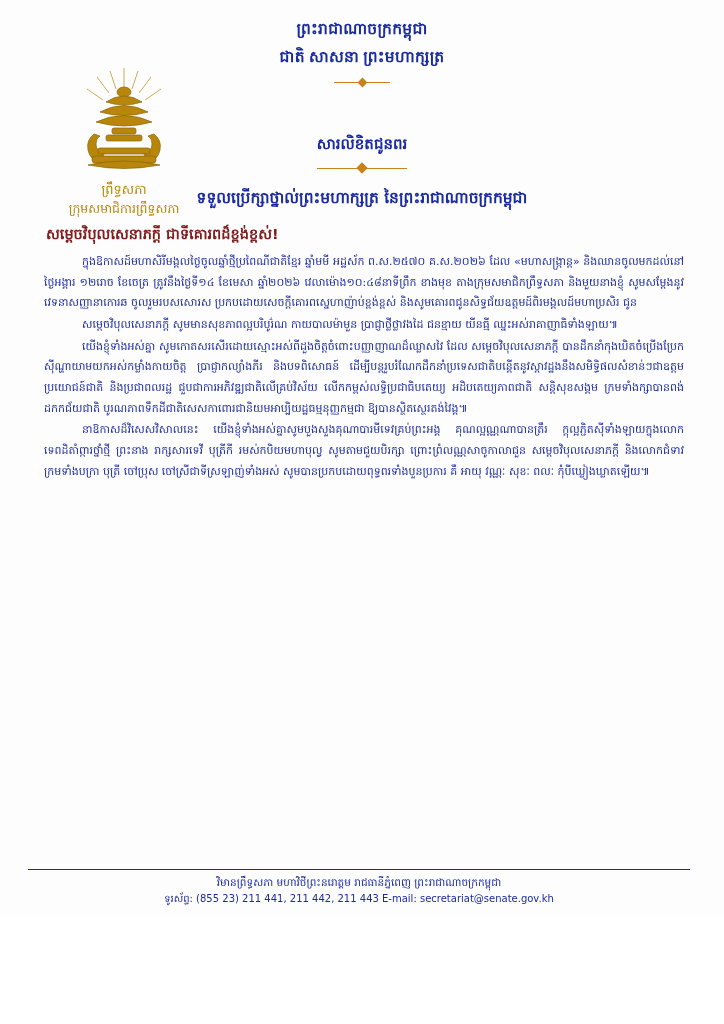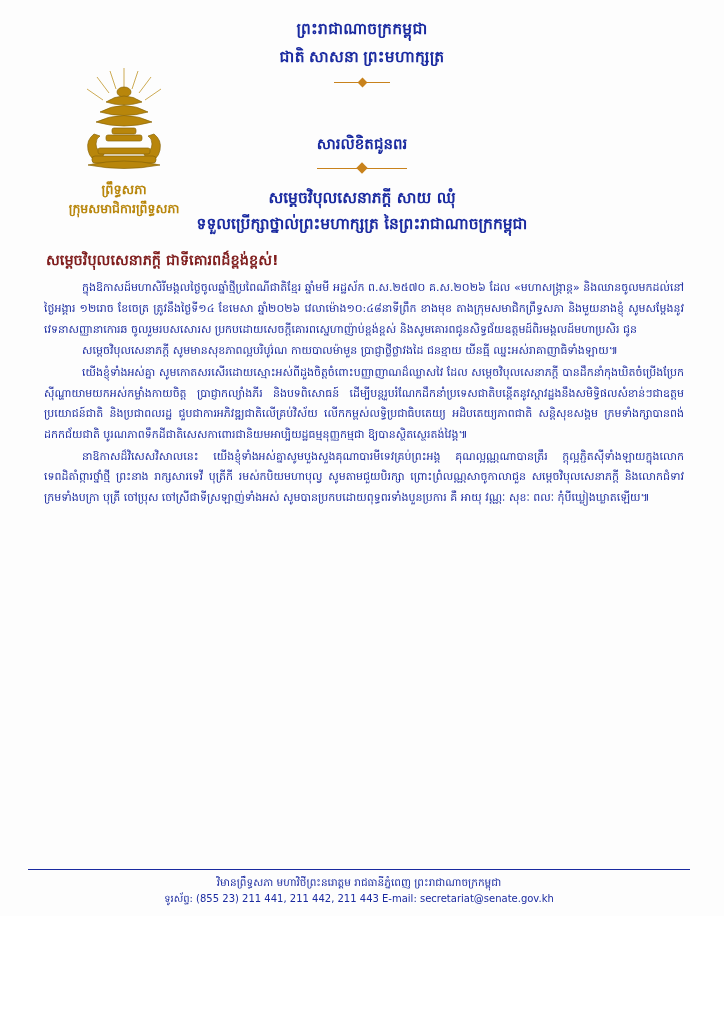--- a/index.html
+++ b/index.html
@@ -77,21 +77,21 @@
   .emblem {
     width: 104px;
     height: 116px;
     margin: 0 auto;
     position: relative;
   }
   .emblem svg { display:block; }
   .senate-label {
     margin-top: 3px;
     font-size: 13px;
-    font-weight: bold;
+    font-weight: normal;
     color: #b8860b;
     line-height: 1.45;
   }
   .senate-label .l2 { font-size: 12.5px; }
 
   
   .doc-title {
     text-align: center;
     margin-top: 46px;
     font-size: 15px;
@@ -235,21 +235,20 @@
     <div class="senate-label">
       <div class="l1">ព្រឹទ្ធសភា</div>
       <div class="l2">ក្រុមសមាជិការព្រឹទ្ធសភា</div>
     </div>
   </div>
 
   <div class="doc-title">សារលិខិតជូនពរ</div>
   <div class="small-orn"></div>
 
   <div class="addressee">
-    <div>សម្ដេចវិបុលសេនាភក្ដី សាយ ឈុំ</div>
     <div>ទទួលប្រើក្សាថ្នាល់ព្រះមហាក្សត្រ នៃព្រះរាជាណាចក្រកម្ពុជា</div>
   </div>
 
   <div class="salutation">សម្ដេចវិបុលសេនាភក្ដី ជាទីគោរពដ៏ខ្ពង់ខ្ពស់!</div>
 
   <div class="body">
     <p>ក្នុងឱកាសដ៍មហាសិរីមង្គលថ្ងៃចូលឆ្នាំថ្មីប្រពៃណីជាតិខ្មែរ ឆ្នាំមមី អដ្ឋស័ក ព.ស.២៥៧០ គ.ស.២០២៦ ដែល «មហាសង្រ្កាន្ត» និងឈានចូលមកដល់នៅថ្ងៃអង្គារ ១២រោច ខែចេត្រ ត្រូវនឹងថ្ងៃទី១៤ ខែមេសា ឆ្នាំ២០២៦ វេលាម៉ោង១០:៤៨នាទីព្រឹក ខាងមុខ តាងក្រុមសមាជិកព្រឹទ្ធសភា និងមួយនាងខ្ញុំ សូមសម្ដែងនូវវេទនាសញ្ញានាកោរឆ ចូលរួមរបសសោរស ប្រកបដោយសេចក្ដីគោរពស្នេហាញ៉ាប់ខ្ពង់ខ្ពស់ និងសូមគោរពជូនសិទ្ធជ័យឧត្ដមដ៍ពិរមង្គលដ៍មហាប្រសិរ ជូន</p>
     <p>សម្ដេចវិបុលសេនាភក្ដី សូមមានសុខភាពល្អបរិបូរ៌ណ កាយបាលម៉ាមួន ប្រាជ្ញាថ្លីថ្លាវងដៃ ជនខ្មាយ យីនធ្មី ឈ្នះអស់រាគាញាធិទាំងឡាយ៕</p>
     <p>យើងខ្ញុំទាំងអស់គ្នា សូមកោតសរសើរដោយស្មោះអស់ពីដួងចិត្តចំពោះបញ្ញាញាណដ៏ឈ្លាសវៃ ដែល សម្ដេចវិបុលសេនាភក្ដី បានដឹកនាំកុងឃិតចំប្រើងប្រែកស៊ីណ្ហាយាមយកអស់កម្លាំងកាយចិត្ត ប្រាជ្ញាកល្យាំងភីរ និងបទពិសោធន៍ ដើម្បីបន្ដរួបរំណែកដឹកនាំប្រទេសជាតិបន្ដើតនូវស្ដាវដ្ឋងនឹងសមិទ្ធិផលសំខាន់ៗជាឧត្ដមប្រយោជន៍ជាតិ និងប្រជាពលរដ្ឋ ជួបជាការអភិវឌ្ឍជាតិលើគ្រប់វិស័យ លើកកម្ពស់លទ្ធិប្រជាធិបតេយ្យ អដិបតេយ្យភាពជាតិ សន្ដិសុខសង្គម ក្រមទាំងក្សាបានពង់ដកកជ័យជាតិ បូរណភាពទឹកដីជាតិសេសកាពោរជានិយមអាប្បិយដ្ឋធម្មនុញ្ញកម្មជា ឱ្យបានស្ថិតស្ថេរតង់វៃង្គ៕</p>
     <p>នាឱកាសដ៏វិសេសវិសាលនេះ យើងខ្ញុំទាំងអស់គ្នាសូមបួងសួងគុណាបារមីទេវគ្រប់ព្រះអង្គ គុណល្អណ្ណណាបានត្រឹរ ក្តុល្អភ្ជិតស៊ីទាំងឡាយក្នុងលោក ទេពដិតាំព្ការថ្នាំថ្មី ព្រះនាង រាក្សសារទេវី បុត្រីកី រមស់កបិយមហាបុល្វ សូមតាមជួយបិរក្សា ព្រោះព្រំលណ្ណសាចូកាលាជួន សម្ដេចវិបុលសេនាភក្ដី និងលោកជំទាវ ក្រមទាំងបក្រា បុត្រី ចៅប្រុស ចៅស្រីជាទីស្រឡាញ់ទាំងអស់ សូមបានប្រកបដោយពុទ្ធពរទាំងបួនប្រការ គឺ អាយុ វណ្ណៈ សុខៈ ពលៈ កុំបីឃ្លៀងឃ្លាតឡើយ៕</p>

